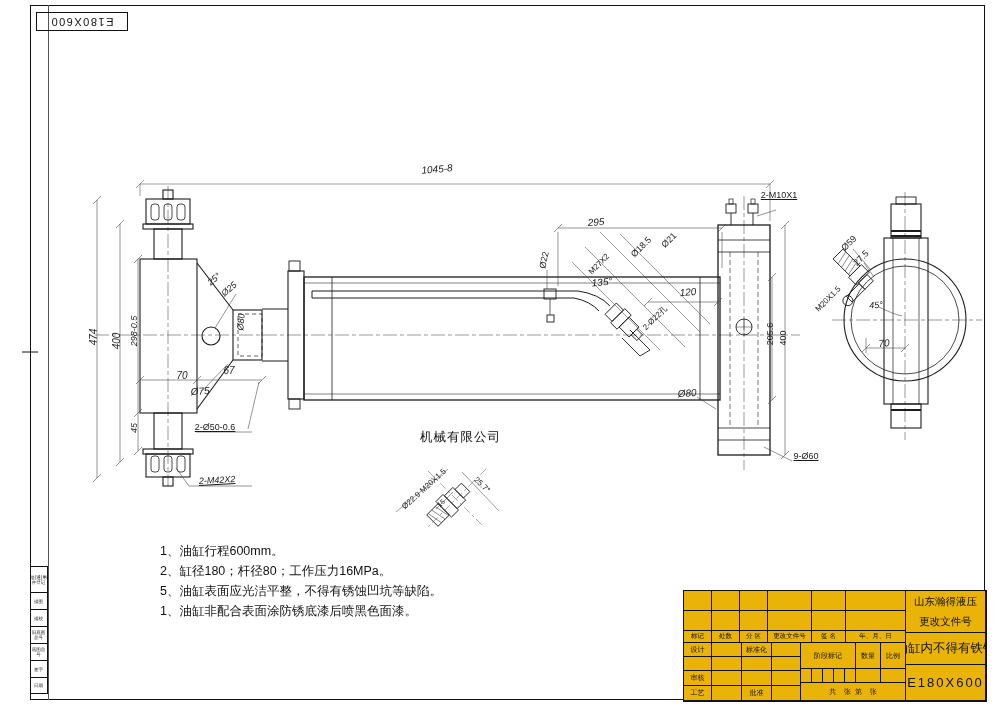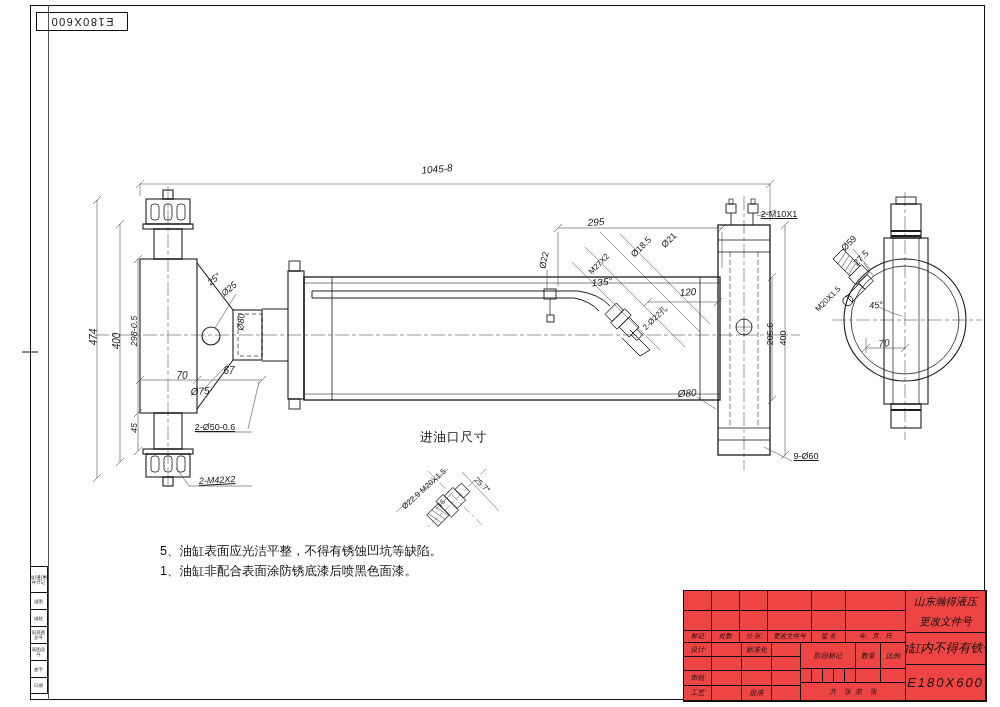--- a/index.html
+++ b/index.html
@@ -10,21 +10,21 @@
   #partno-box{position:absolute;left:36px;top:12px;width:92px;height:19px;border:1px solid #111;box-sizing:border-box;
               display:flex;align-items:center;justify-content:center;}
   #partno-box span{transform:rotate(180deg);font-size:11px;letter-spacing:1.5px;}
   #drawing{position:absolute;left:0;top:0;z-index:1;}
   #dim-layer{position:absolute;left:0;top:0;width:1000px;height:707px;z-index:2;pointer-events:none;}
   .dim{position:absolute;white-space:nowrap;color:#1a1a1a;}
   #notes{position:absolute;left:160px;top:541px;z-index:2;}
   .note-line{font-size:12.5px;line-height:20px;white-space:nowrap;}
   #inlet-title{position:absolute;left:420px;top:429px;font-size:12.5px;letter-spacing:1px;z-index:2;}
   #title-block{position:absolute;left:683px;top:590px;width:302px;height:110px;border:1.5px solid #111;
-               box-sizing:content-box;z-index:3;background:#ef4444;font-style:italic;}
+               box-sizing:content-box;z-index:3;background:#eab308;}
   .tb-cell{position:absolute;border-right:1px solid #111;border-bottom:1px solid #111;box-sizing:border-box;
            display:flex;align-items:center;justify-content:center;overflow:hidden;white-space:pre;}
   #left-table{position:absolute;left:30px;top:566px;width:18px;border-top:1px solid #111;z-index:2;}
   .lt-row{width:18px;border-bottom:1px solid #111;border-right:1px solid #111;box-sizing:border-box;
           font-size:4.5px;line-height:5px;display:flex;align-items:center;justify-content:center;text-align:center;
           overflow:hidden;color:#222;}
 </style>
 </head>
 <body>
 
@@ -163,21 +163,21 @@
       <path d="M866 348 H905 M862 352 L870 344 M901 352 L909 344 M866 338 V353"></path>
       <path d="M853 249 L870 269 M864 263 L874 277"></path>
       <path d="M879 307 Q893 314 902 316"></path>
       <path d="M22 352 H38" stroke="#111" stroke-width="1"></path>
     </g>
   </svg>
 
   <div id="dim-layer">
       <div class="dim" style="left: 437px; top: 169px; font-size: 10px; transform: translate(-50%, -50%) rotate(-5deg); font-style: italic;">1045-8</div>
       <div class="dim" style="left: 596px; top: 222px; font-size: 10px; transform: translate(-50%, -50%) rotate(-4deg); font-style: italic;">295</div>
-      <div class="dim" style="left: 779px; top: 214px; font-size: 9px; transform: translate(-50%, -50%) rotate(0deg); text-decoration: underline;">2-M10X1</div>
+      <div class="dim" style="left: 779px; top: 195px; font-size: 9px; transform: translate(-50%, -50%) rotate(0deg); text-decoration: underline;">2-M10X1</div>
       <div class="dim" style="left: 544px; top: 260px; font-size: 9px; transform: translate(-50%, -50%) rotate(-78deg);">Ø22</div>
       <div class="dim" style="left: 641px; top: 247px; font-size: 9px; transform: translate(-50%, -50%) rotate(-45deg);">Ø18.5</div>
       <div class="dim" style="left: 669px; top: 240px; font-size: 9px; transform: translate(-50%, -50%) rotate(-45deg);">Ø21</div>
       <div class="dim" style="left: 599px; top: 264px; font-size: 8px; transform: translate(-50%, -50%) rotate(-45deg);">M27X2</div>
       <div class="dim" style="left: 602px; top: 282px; font-size: 10px; transform: translate(-50%, -50%) rotate(-6deg); font-style: italic;">135°</div>
       <div class="dim" style="left: 688px; top: 292px; font-size: 10px; transform: translate(-50%, -50%) rotate(-5deg); font-style: italic;">120</div>
       <div class="dim" style="left: 655px; top: 318px; font-size: 8px; transform: translate(-50%, -50%) rotate(-45deg);">2-Ø22孔</div>
       <div class="dim" style="left: 687px; top: 393px; font-size: 10px; transform: translate(-50%, -50%) rotate(-5deg); font-style: italic;">Ø80</div>
       <div class="dim" style="left: 770px; top: 334px; font-size: 9px; transform: translate(-50%, -50%) rotate(-90deg);">205.6</div>
       <div class="dim" style="left: 783px; top: 338px; font-size: 9px; transform: translate(-50%, -50%) rotate(-90deg);">400</div>
@@ -198,25 +198,27 @@
       <div class="dim" style="left: 229px; top: 370px; font-size: 10px; transform: translate(-50%, -50%) rotate(0deg); font-style: italic;">67</div>
       <div class="dim" style="left: 200px; top: 391px; font-size: 10px; transform: translate(-50%, -50%) rotate(-5deg); font-style: italic;">Ø75</div>
       <div class="dim" style="left: 215px; top: 427px; font-size: 9px; transform: translate(-50%, -50%) rotate(0deg); text-decoration: underline;">2-Ø50-0.6</div>
       <div class="dim" style="left: 217px; top: 480px; font-size: 9px; transform: translate(-50%, -50%) rotate(-3deg); font-style: italic; text-decoration: underline;">2-M42X2</div>
       <div class="dim" style="left: 424px; top: 489px; font-size: 8px; transform: translate(-50%, -50%) rotate(-42deg);">Ø22.9 M20X1.5</div>
       <div class="dim" style="left: 482px; top: 485px; font-size: 8px; transform: translate(-50%, -50%) rotate(44deg);">25.7°</div>
       <div class="dim" style="left: 441px; top: 503px; font-size: 7px; transform: translate(-50%, -50%) rotate(-42deg);">15</div>
     </div>
 
   <div id="notes">
+      <div class="note-line">1、油缸行程600mm。</div>
+      <div class="note-line">2、缸径180；杆径80；工作压力16MPa。</div>
       <div class="note-line">5、油缸表面应光洁平整，不得有锈蚀凹坑等缺陷。</div>
       <div class="note-line">1、油缸非配合表面涂防锈底漆后喷黑色面漆。</div>
     </div>
 
-  <div id="inlet-title">进油口尺寸</div>
+  <div id="inlet-title">机械有限公司</div>
 
   <div id="left-table">
       <div class="lt-row" style="height: 26px;">借(通)用件登记</div>
       <div class="lt-row" style="height: 17px;">描图</div>
       <div class="lt-row" style="height: 17px;">描校</div>
       <div class="lt-row" style="height: 17px;">旧底图总号</div>
       <div class="lt-row" style="height: 17px;">底图总号</div>
       <div class="lt-row" style="height: 17px;">签字</div>
       <div class="lt-row" style="height: 16px;">日期</div>
     </div>

